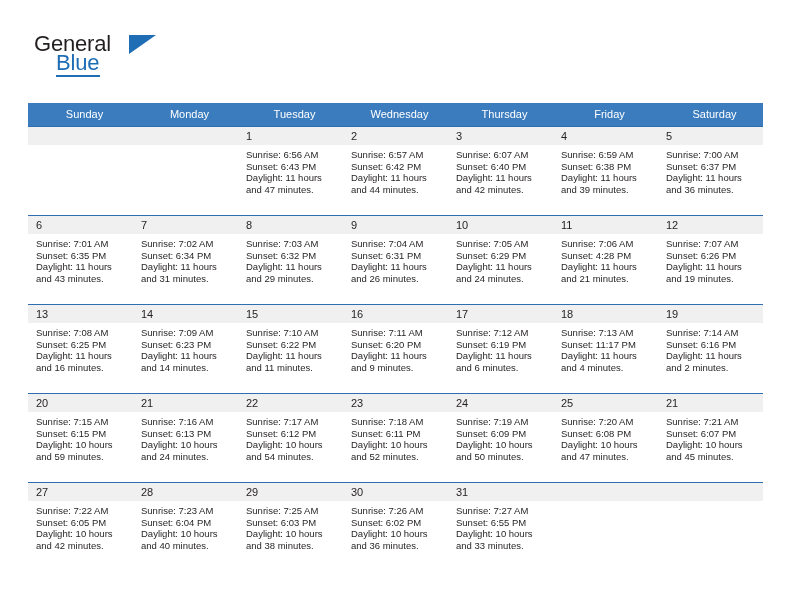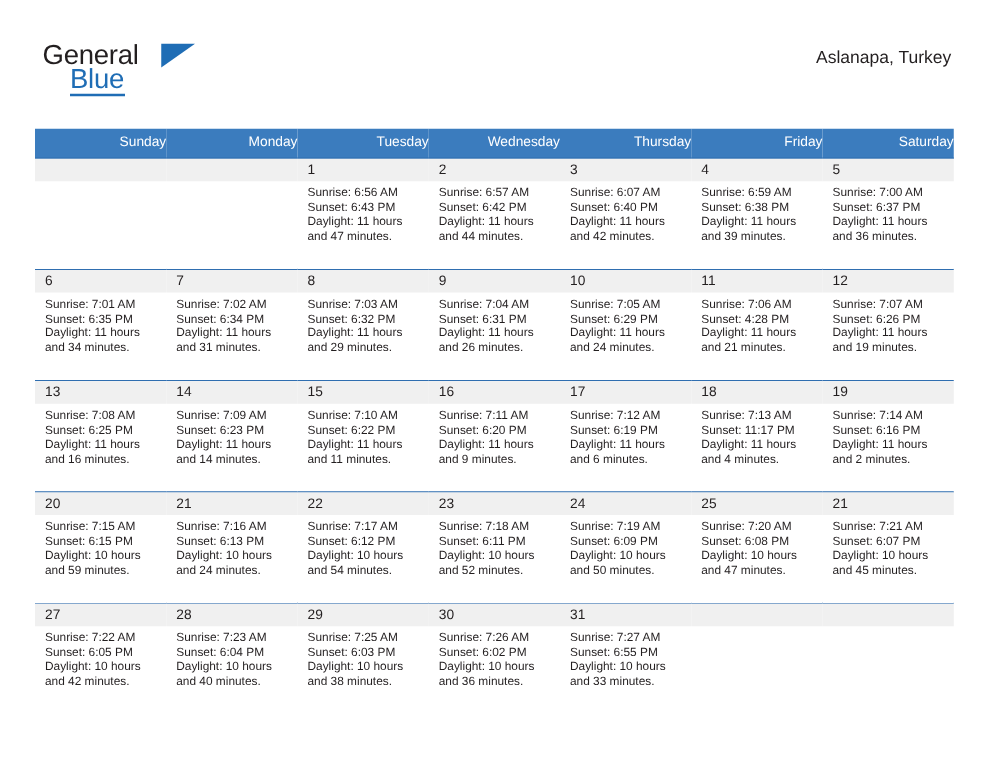--- a/index.html
+++ b/index.html
@@ -110,21 +110,21 @@
   .calendar th, .calendar td {
     padding: 0;
     margin: 0;
     vertical-align: top;
   }
   .dow {
     background: #3b7cbe;
     color: #ffffff;
     font-size: 11px;
     font-weight: normal;
-    text-align: right;
+    text-align: center;
     height: 23px;
     line-height: 23px;
     padding-left: 8px !important;
     box-sizing: border-box;
     width: 105px;
   }
   .week-cell {
     height: 89px;
     border-top: 1.4px solid #2f6eb0;
     box-sizing: border-box;
@@ -166,21 +166,20 @@
   <div class="top-bar">
 
     <div class="brand">
       <span class="brand-general">General</span>
       <span class="brand-triangle"></span>
       <span class="brand-underline"></span>
       <span class="brand-blue">Blue</span>
     </div>
 
     <div class="title-block">
-      <div class="cal-subtitle">Aslanapa, Turkey</div>
     </div>
 
   </div>
 
   <table class="calendar">
     <thead>
       <tr id="dow-row">
           <th class="dow">Sunday</th>
           <th class="dow">Monday</th>
           <th class="dow">Tuesday</th>
@@ -244,21 +243,21 @@
             </div>
           </td>
         </tr>
         <tr>
           <td class="week-cell">
             <div class="daynum-band">6</div>
             <div class="detail">
               <div>Sunrise: 7:01 AM</div>
               <div>Sunset: 6:35 PM</div>
               <div class="daylight-line">Daylight: 11 hours</div>
-              <div class="daylight-line">and 34 minutes.</div>
+              <div class="daylight-line">and 43 minutes.</div>
             </div>
           </td>
           <td class="week-cell">
             <div class="daynum-band">7</div>
             <div class="detail">
               <div>Sunrise: 7:02 AM</div>
               <div>Sunset: 6:34 PM</div>
               <div class="daylight-line">Daylight: 11 hours</div>
               <div class="daylight-line">and 31 minutes.</div>
             </div>

